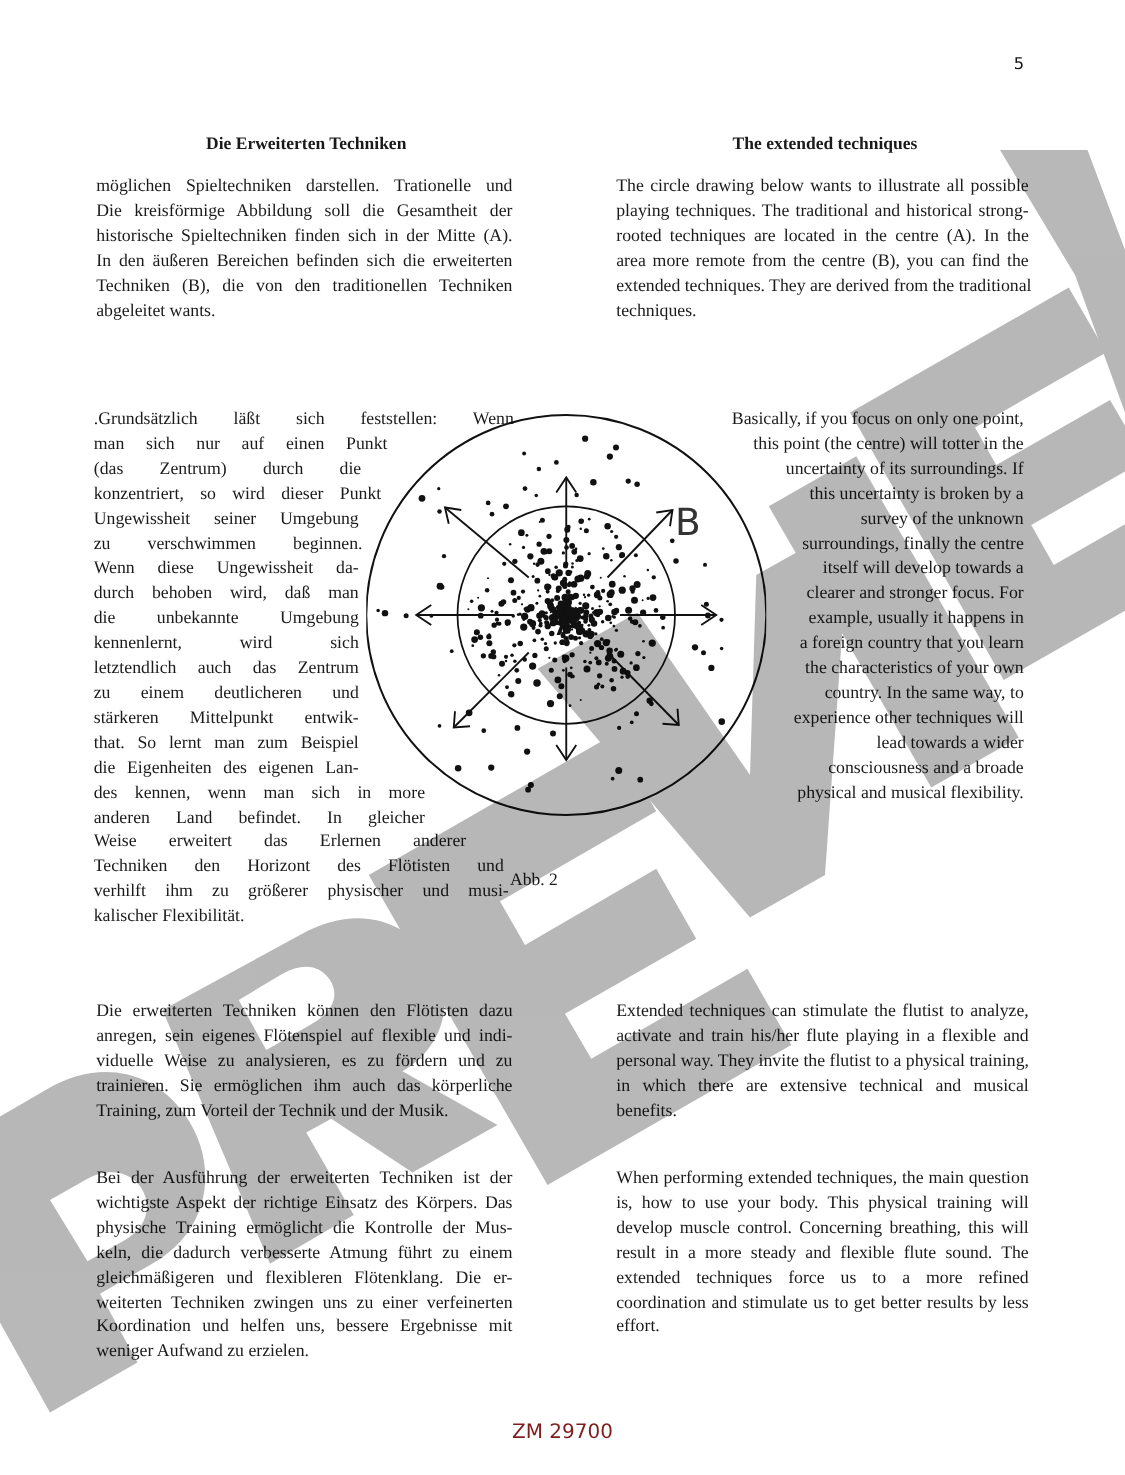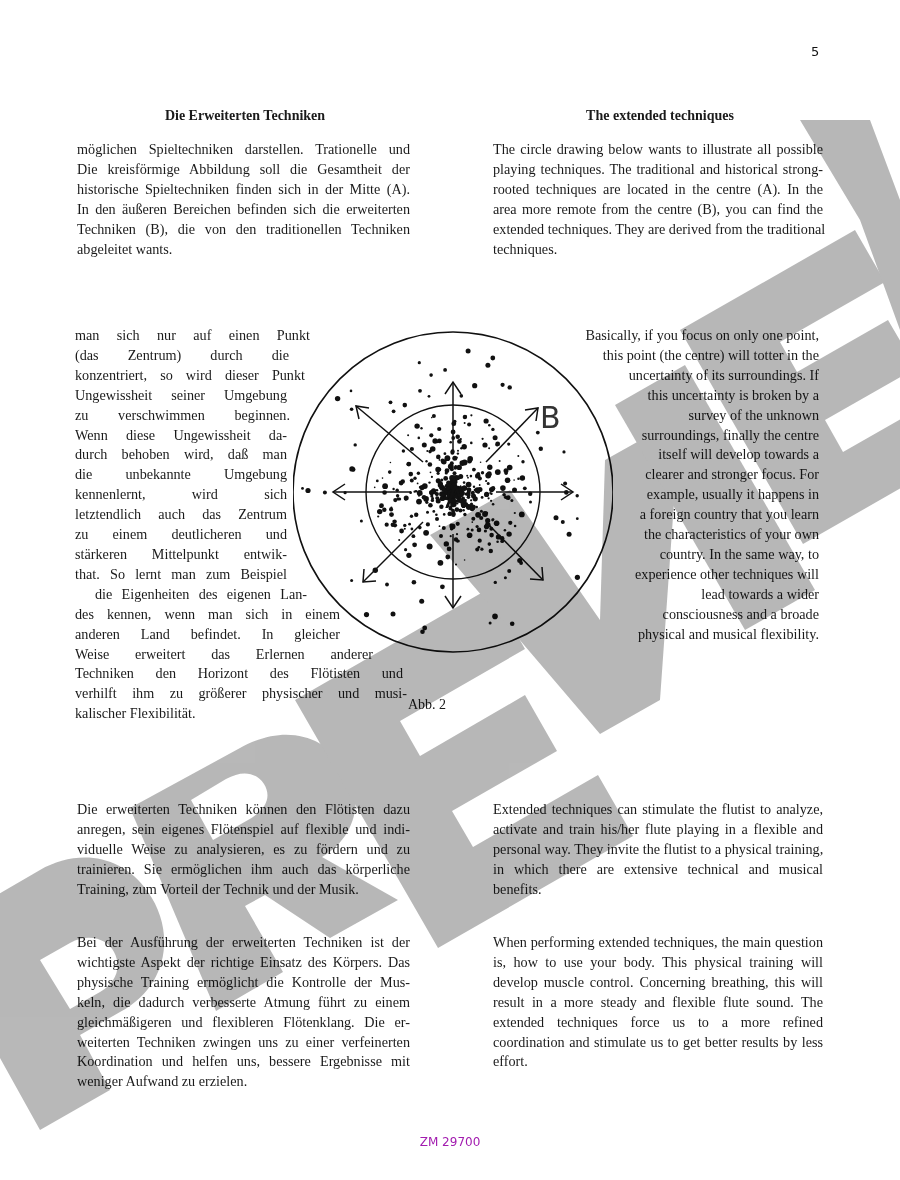--- a/index.html
+++ b/index.html
@@ -36,21 +36,21 @@
   #p-body-de { top: 933px; }
   #p-body-en { top: 933px; }
   .figure {
     position: absolute; left: 293px; top: 320px; width: 320px; height: 360px;
   }
   .caption {
     position: absolute; left: 408px; top: 697px; font-size: 14px;
   }
   .footer {
     position: absolute; left: 0; width: 900px; top: 1135px; text-align: center;
-    font-family: "DejaVu Sans", sans-serif; font-size: 12px; color: #a21caf;
+    font-family: "DejaVu Sans", sans-serif; font-size: 16px; color: #7f1d1d;
   }
   .watermark {
     position: absolute; left: 0; top: 0; width: 900px; height: 1180px;
     pointer-events: none; mix-blend-mode: multiply;
   }
 </style>
 </head>
 <body>
 
 <div class="page-number">5</div>
@@ -69,35 +69,36 @@
 <div class="para en-col" id="p-intro-en">
     <span class="line">The circle drawing below wants to illustrate all possible</span>
     <span class="line">playing techniques. The traditional and historical strong-</span>
     <span class="line">rooted techniques are located in the centre (A). In the</span>
     <span class="line">area more remote from the centre (B), you can find the</span>
     <span class="line">extended techniques. They are derived from the traditional</span>
     <span class="line last">techniques.</span>
   </div>
 
 <div class="para" id="p-wrap-de">
+    <span class="line" style="width: 336px;">.Grundsätzlich läßt sich feststellen: Wenn</span>
     <span class="line" style="width: 235px;">man sich nur auf einen Punkt</span>
     <span class="line" style="width: 214px;">(das Zentrum) durch die</span>
     <span class="line" style="width: 230px;">konzentriert, so wird dieser Punkt</span>
     <span class="line" style="width: 212px;">Ungewissheit seiner Umgebung</span>
     <span class="line" style="width: 215px;">zu verschwimmen beginnen.</span>
     <span class="line" style="width: 212px;">Wenn diese Ungewissheit da-</span>
     <span class="line" style="width: 212px;">durch behoben wird, daß man</span>
     <span class="line" style="width: 212px;">die unbekannte Umgebung</span>
     <span class="line" style="width: 212px;">kennenlernt, wird sich</span>
     <span class="line" style="width: 212px;">letztendlich auch das Zentrum</span>
     <span class="line" style="width: 212px;">zu einem deutlicheren und</span>
     <span class="line" style="width: 212px; font-family: Liberation Serif, serif;">stärkeren Mittelpunkt entwik-</span>
     <span class="line" style="width: 212px;">that. So lernt man zum Beispiel</span>
-    <span class="line" style="width: 212px; margin-left: 20px;">die Eigenheiten des eigenen Lan-</span>
-    <span class="line" style="width: 265px;">des kennen, wenn man sich in einem</span>
+    <span class="line" style="width: 212px;">die Eigenheiten des eigenen Lan-</span>
+    <span class="line" style="width: 265px;">des kennen, wenn man sich in more</span>
     <span class="line" style="width: 265px;">anderen Land befindet. In gleicher</span>
     <span class="line" style="width: 298px;">Weise erweitert das Erlernen anderer</span>
     <span class="line" style="width: 328px;">Techniken den Horizont des Flötisten und</span>
     <span class="line" style="width: 332px;">verhilft ihm zu größerer physischer und musi-</span>
     <span class="line last" style="width: 150px;">kalischer Flexibilität.</span>
   </div>
 <div class="para right" id="p-wrap-en">
     <span class="line">Basically, if you focus on only one point,</span>
     <span class="line">this point (the centre) will totter in the</span>
     <span class="line">uncertainty of its surroundings. If</span>

